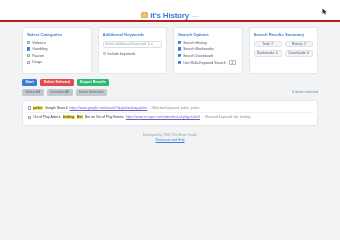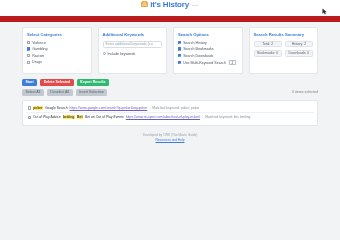--- a/index.html
+++ b/index.html
@@ -10,22 +10,22 @@
     font-family:"Liberation Sans", sans-serif;
     font-size:4px;
     color:#333;
     overflow:hidden;
   }
 
   
   .header{
     height:22px;
     background:#ffffff;
-    border-bottom:6px solid #b91c1c;
-    display:flex; align-items:flex-start; justify-content:center;
+    border-bottom:2px solid #b91c1c;
+    display:flex; align-items:flex-end; justify-content:center;
     position:relative;
   }
   .brand{ display:flex; align-items:center; gap:2px; }
   .folder-icon{
     width:7px; height:5.5px;
     background:#f5c97a;
     border:0.5px solid #e0ab4d;
     border-radius:0.8px;
     position:relative;
   }

